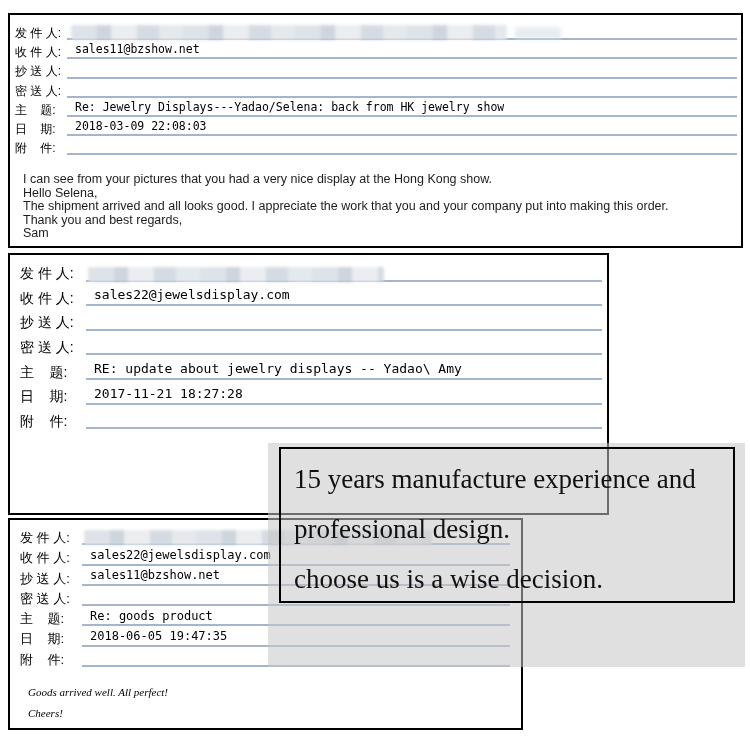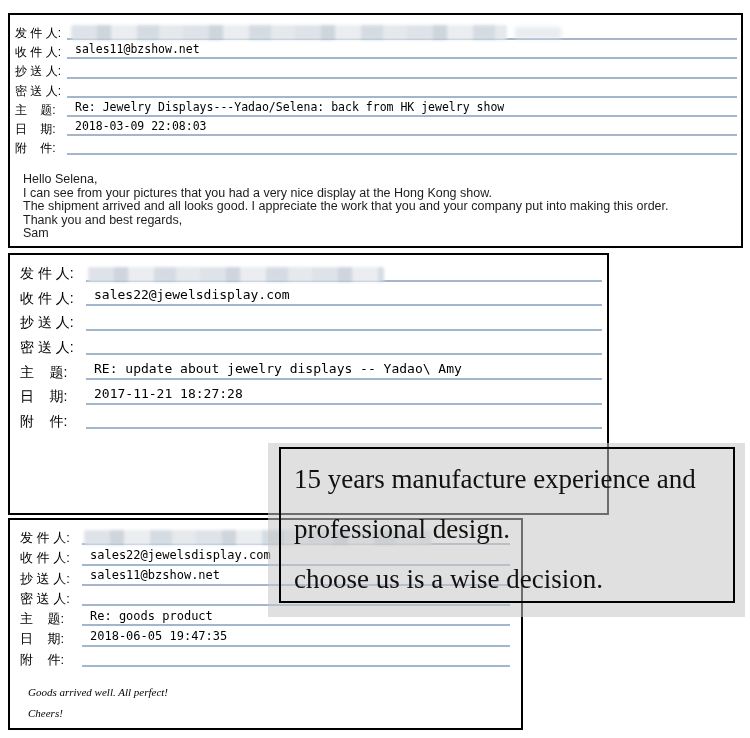--- a/index.html
+++ b/index.html
@@ -43,21 +43,21 @@
   .email3 .blur{left:2px;width:348px;}
   
   .body{position:absolute;}
   .body1{left:13px;top:158px;font-size:12.5px;line-height:13.5px;color:#1c1c1c;}
   .body2 div{position:absolute;left:21px;font-size:15px;color:#2b579a;white-space:nowrap;}
   .b2-1{top:154px;} .b2-2{top:191px;} .b2-3{top:227px;}
   .body3{left:18px;top:162px;font-size:11px;line-height:21px;color:#000;
          font-family:"Liberation Serif",serif;font-style:italic;}
   .body div{white-space:nowrap;}
   
-  .overlay{position:absolute;left:268px;top:443px;width:477px;height:174px;
+  .overlay{position:absolute;left:268px;top:443px;width:477px;height:224px;
            background:rgba(199,199,199,0.55);}
   .obox{position:absolute;left:11px;top:4px;width:456px;height:156px;border:2px solid #000;
         box-sizing:border-box;padding:5px 0 0 13px;}
   .obox div{font-family:"Liberation Serif",serif;font-size:27px;line-height:50px;
             color:#111;white-space:nowrap;}
 </style>
 </head>
 <body>
 
 <div class="stage">
@@ -103,22 +103,22 @@
         </div>
       </div>
       <div class="row">
         <span class="lbl">附    件:</span>
         <div class="vwrap">
           <span class="val"></span>
         </div>
       </div>
     </div>
     <div class="body body1">
+      <div>I can see from your pictures that you had a very nice display at the Hong Kong show.</div>
       <div>Hello Selena,</div>
-      <div>I can see from your pictures that you had a very nice display at the Hong Kong show.</div>
       <div>The shipment arrived and all looks good. I appreciate the work that you and your company put into making this order.</div>
       <div>Thank you and best regards,</div>
       <div>Sam</div>
     </div>
   </section>
 
   <section class="email email2">
     <div class="hdr">
       <div class="row">
         <span class="lbl">发 件 人:</span>

